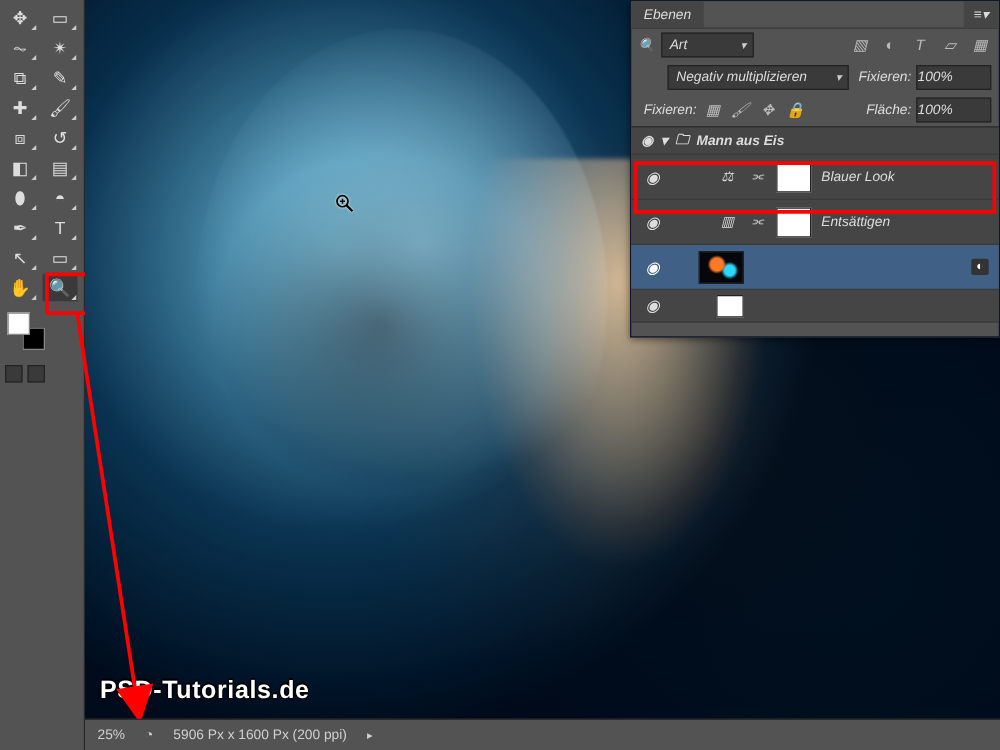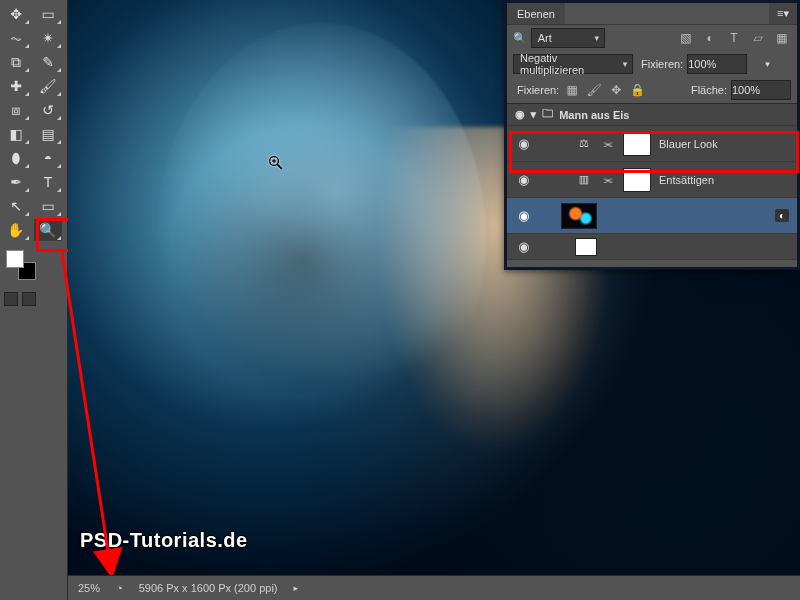--- a/index.html
+++ b/index.html
@@ -74,55 +74,55 @@
       radial-gradient(circle at 45% 55%, rgba(10,20,30,.8), rgba(10,20,30,0) 45%);
     border-radius:50%;
     filter: blur(1px);}
   .canvas-cursor {
     position: absolute; left: 200px; top: 155px;
     width: 16px; height: 16px;
     color: #000;
   }
   .canvas-cursor svg { filter: drop-shadow(0 0 1px #fff); }
   .watermark {
-    position: absolute; left: 12px; bottom: 24px;
+    position: absolute; left: 12px; bottom: 12px;
     font: 900 20px Arial, sans-serif;
     color: #fff; letter-spacing: .5px;
     text-shadow: 0 1px 3px #000, 1px 0 0 #000, -1px 0 0 #000, 0 -1px 0 #000;
   }
   
   svg.arrow { position: absolute; left: 44px; top: 248px; pointer-events: none; }
   
   .status {
     position: absolute; left: 68px; bottom: 0;
     width: 732px; height: 24px;
     background: #535353; border-top: 1px solid #2a2a2a;
     display: flex; align-items: center; gap: 16px;
     padding: 12px 10px; color: #d0d0d0;
   }
   .status .chev { font-size: 9px; }
   
   .panel {
     position: absolute; right: 0; top: 0;
     width: 296px; height: 270px;
     background: #535353;
-    border: 3px solid #0f172a;
+    border: 1px solid #0f172a;
     box-shadow: 0 2px 6px rgba(0,0,0,.5);
-    font-size: 11px; color: #ddd;
+    font-size: 11px; color: #ddd; font-style: italic;
   }
   .p-tab { height: 22px; background: #535353; border-bottom: 1px solid #383838;
     display:flex; align-items:center; }
   .p-tab span { padding: 0 10px; height:100%; display:flex; align-items:center;
     background:#454545; }
   .p-tab .menu { margin-left:auto; padding: 0 8px; cursor:pointer; }
   .p-row { display:flex; align-items:center; height:26px; padding: 0 6px; gap:4px; }
   .sel-wrap { display:flex; align-items:center; background:#3a3a3a; border:1px solid #222;
     height:20px; }
   .sel-wrap.sm{ width:74px; }
-  .sel-wrap.md{ width:120px; }
+  .sel-wrap.md{ width:150px;margin-left:23px; }
   .sel-wrap .lab{ padding:0 6px; color:#ddd; flex:1; }
   .sel-wrap .dd{ width:14px; text-align:center; font-size:9px; color:#ccc; }
   .p-icons{ display:flex; gap:6px; margin-left:auto; }
   .p-icn{ width:18px; height:18px; display:flex; align-items:center; justify-content:center;
     color:#bbb; font-size:12px; cursor:pointer; }
   .pct-box{ display:flex; align-items:center; background:#3a3a3a; border:1px solid #222;
     height:20px; width:60px;gap:45px; }
   .pct-box span{flex:1; text-align:right; padding-right:4px;}
   .pct-box .dd{ width:14px; text-align:center; font-size:9px; }
   .label{ margin-left:4px; }

